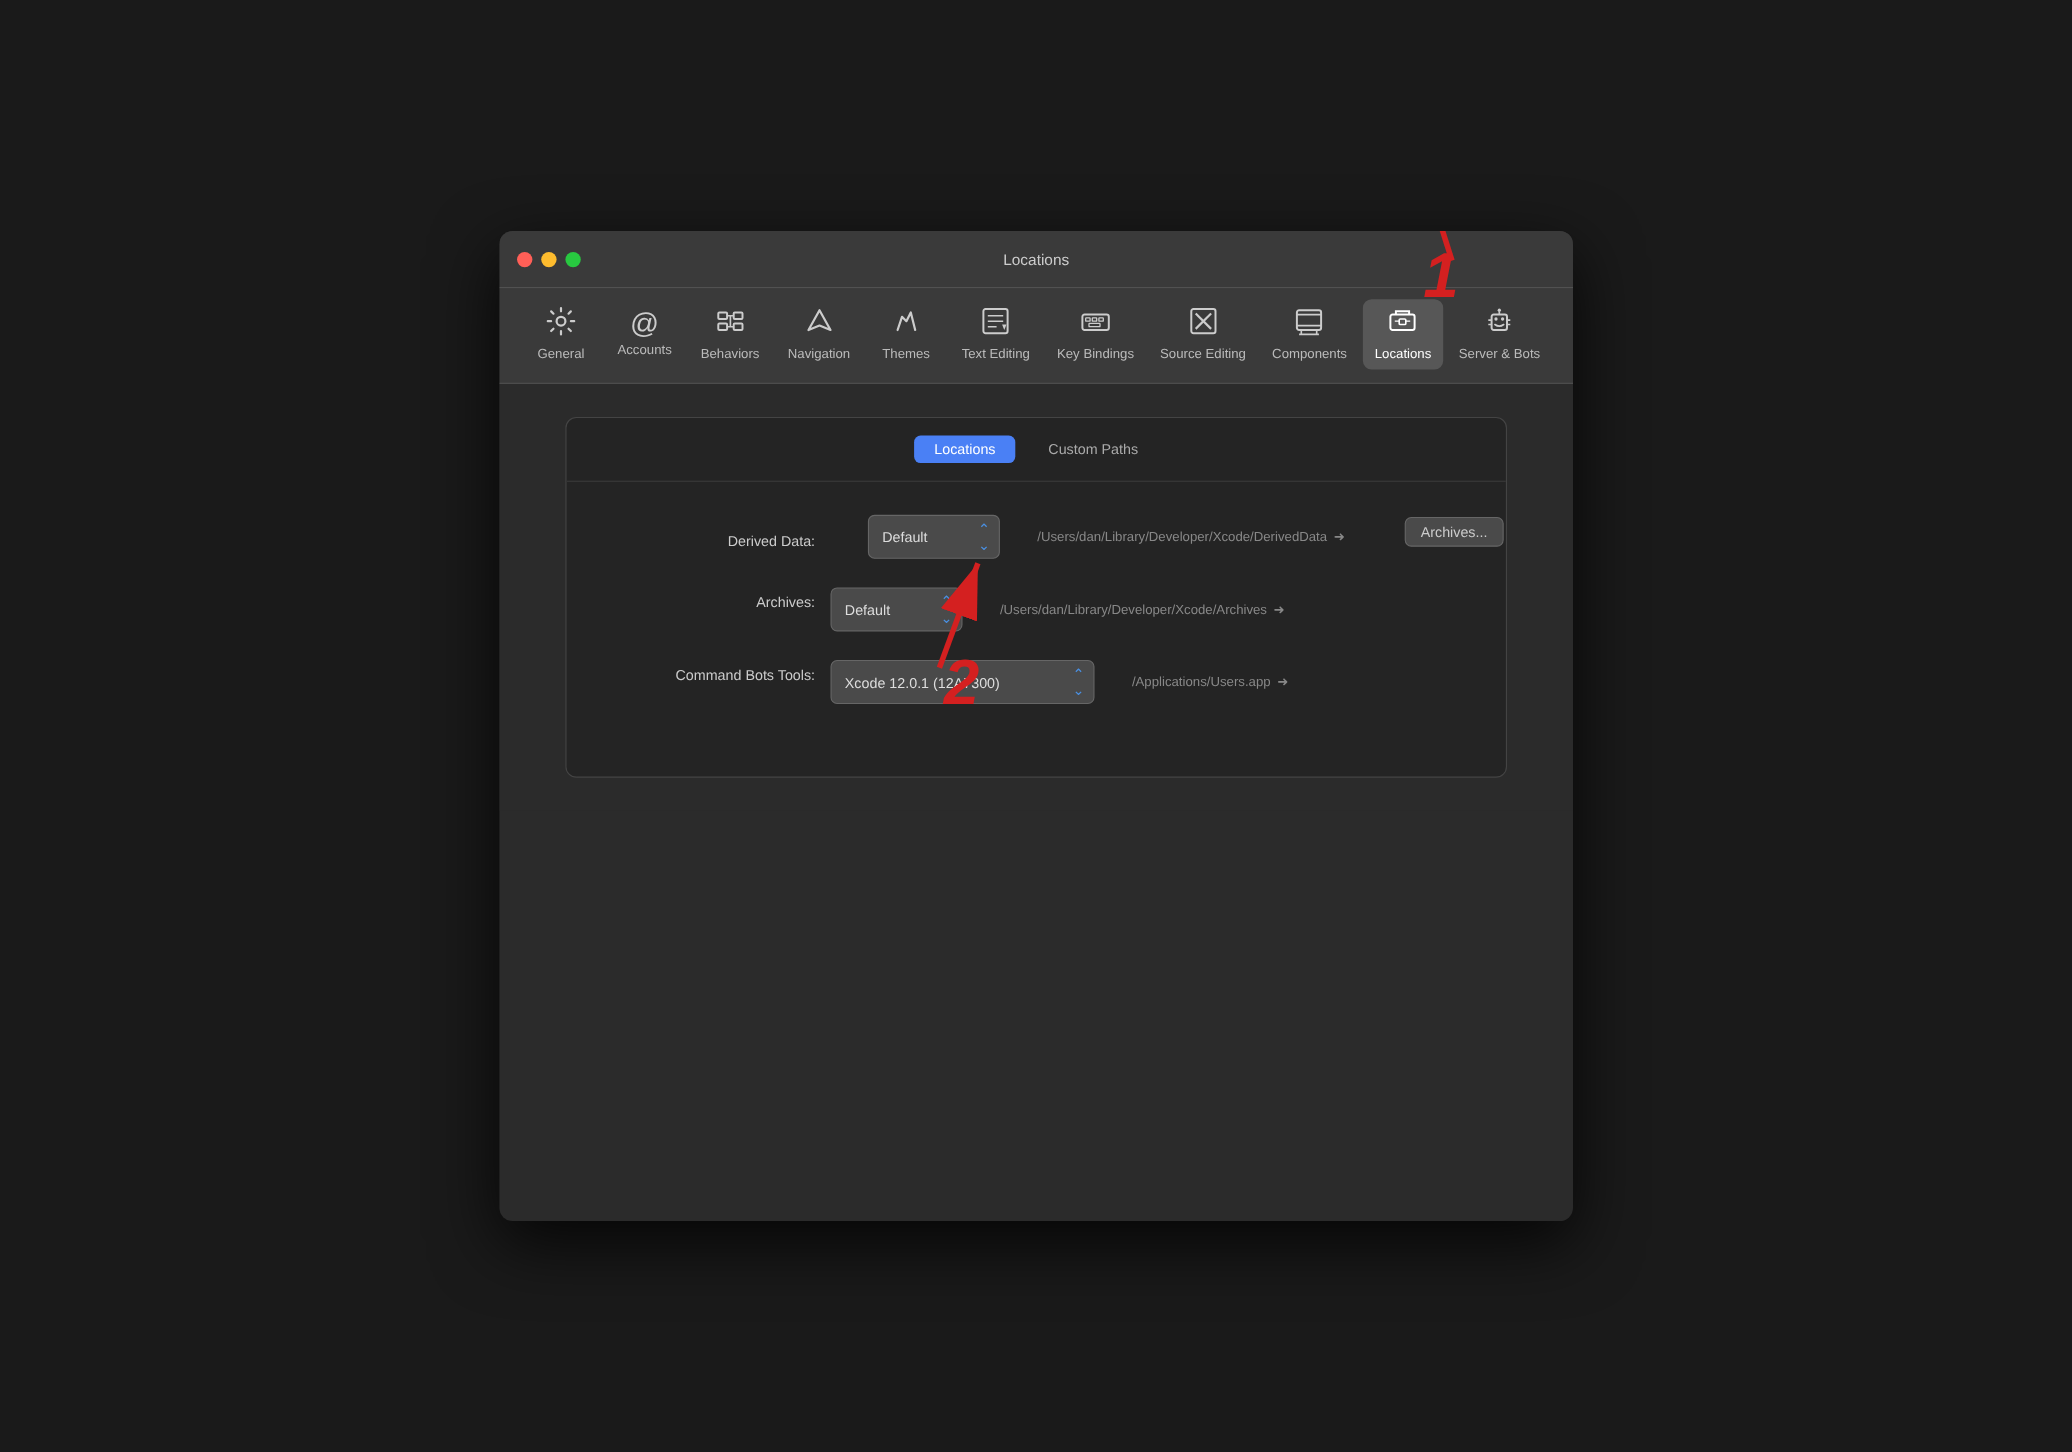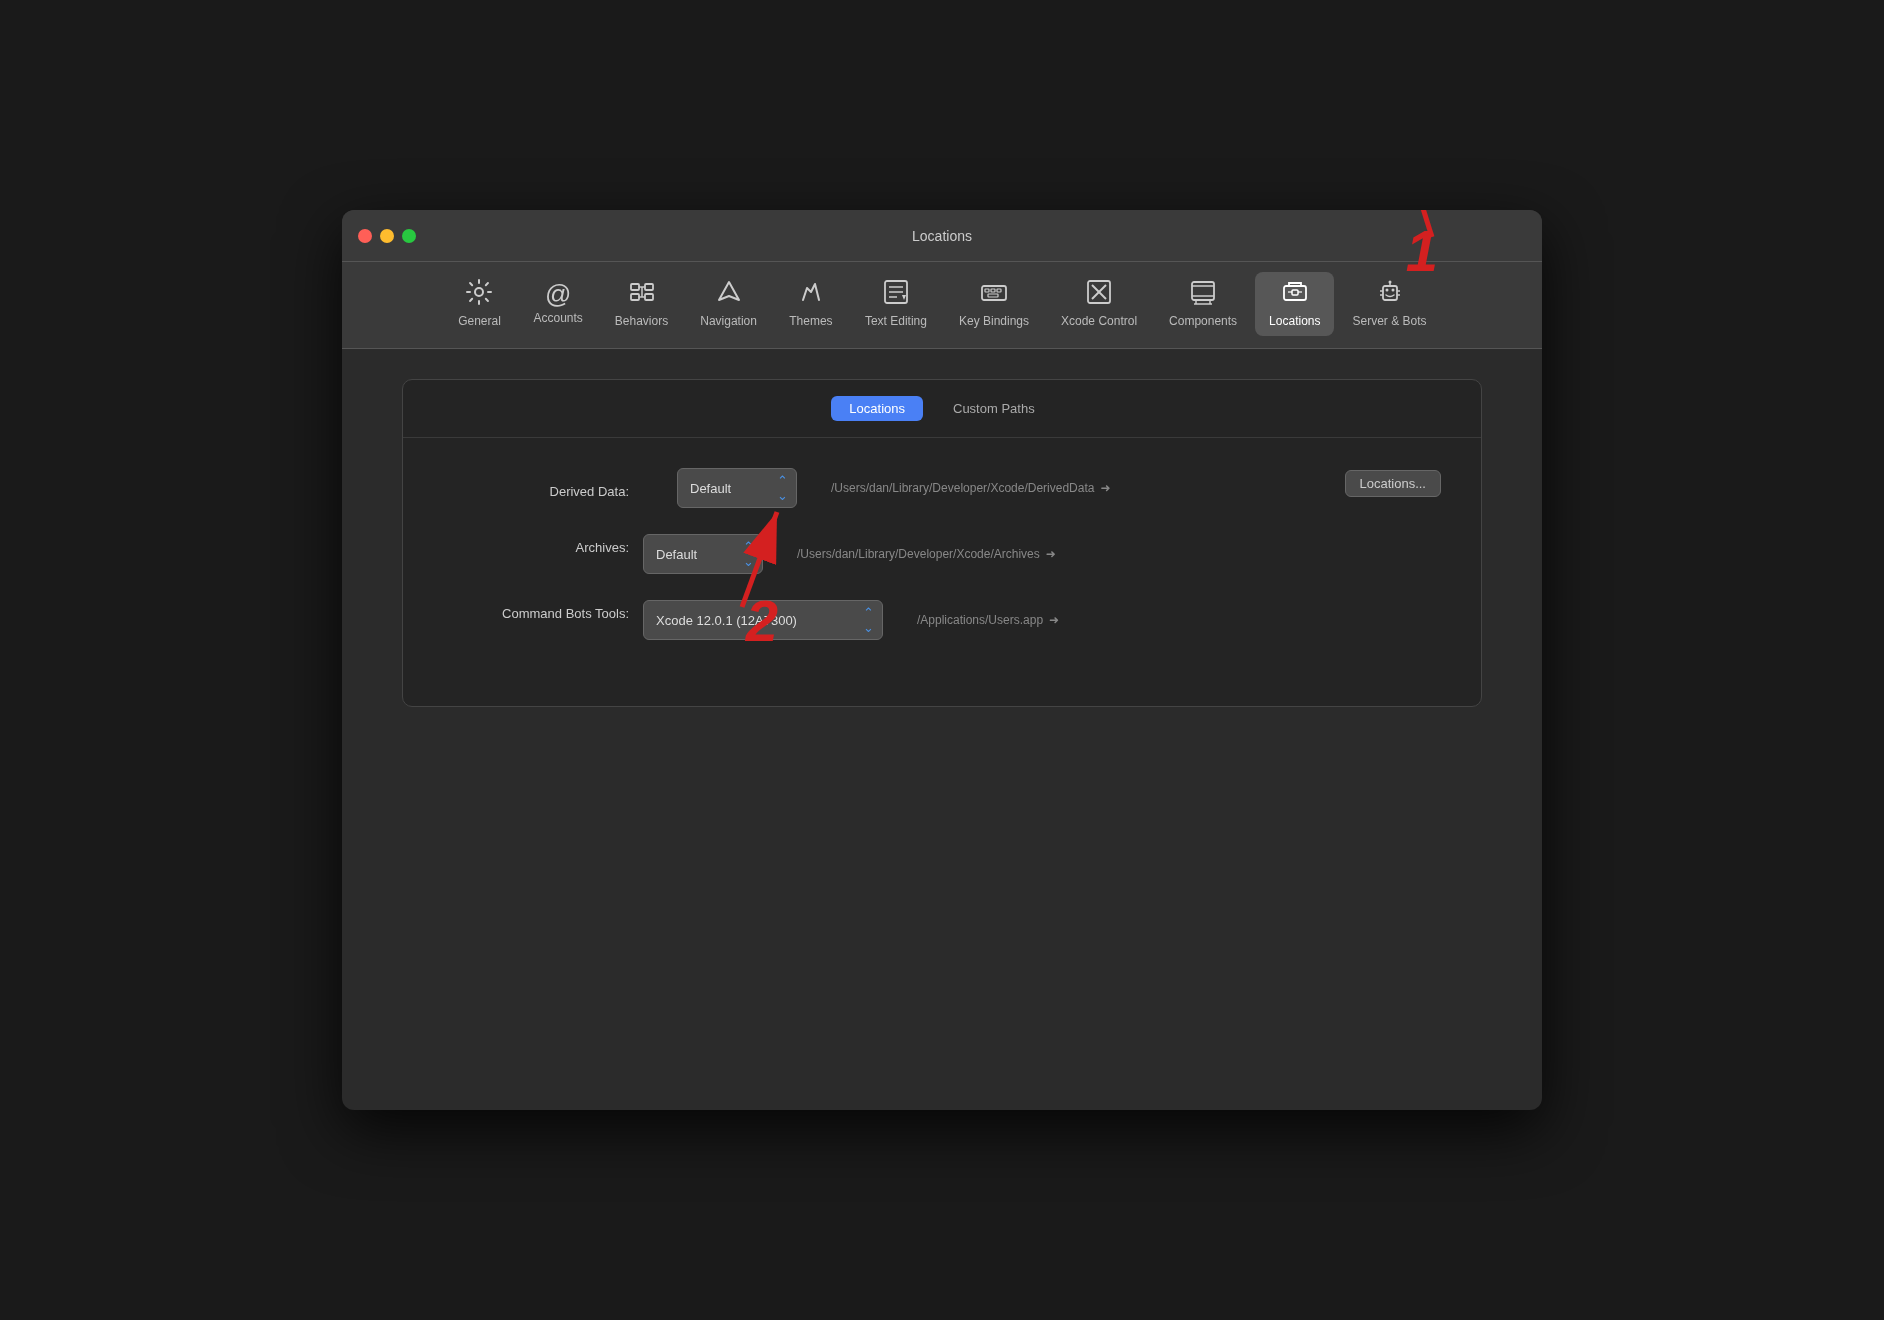--- a/index.html
+++ b/index.html
@@ -7,21 +7,21 @@
     body {
       background: #1a1a1a;
       display: flex;
       justify-content: center;
       align-items: center;
       min-height: 100vh;
       font-family: -apple-system, BlinkMacSystemFont, 'Helvetica Neue', sans-serif;
     }
 
     .window {
-      width: 1200px;
+      width: 976px;
       min-height: 900px;
       background: #2b2b2b;
       border-radius: 12px;
       box-shadow: 0 20px 60px rgba(0,0,0,0.8);
       overflow: hidden;
       position: relative;
     }
 
     .titlebar {
       background: #3a3a3a;
@@ -323,21 +323,21 @@
       </div>
 
       <div class="toolbar-item">
         <span class="toolbar-icon">
           <svg width="28" height="28" viewBox="0 0 28 28" fill="none">
             <rect x="3" y="3" width="22" height="22" rx="2" stroke="#ccc" stroke-width="1.8"></rect>
             <line x1="7" y1="7" x2="21" y2="21" stroke="#ccc" stroke-width="2"></line>
             <line x1="21" y1="7" x2="7" y2="21" stroke="#ccc" stroke-width="2"></line>
           </svg>
         </span>
-        <span class="toolbar-label">Xcode Control</span>
+        <span class="toolbar-label">Source Editing</span>
       </div>
 
       <div class="toolbar-item">
         <span class="toolbar-icon">
           <svg width="28" height="28" viewBox="0 0 28 28" fill="none">
             <rect x="3" y="4" width="22" height="18" rx="2" stroke="#ccc" stroke-width="1.8"></rect>
             <line x1="3" y1="8" x2="25" y2="8" stroke="#ccc" stroke-width="1.5"></line>
             <line x1="3" y1="18" x2="25" y2="18" stroke="#ccc" stroke-width="1.5"></line>
             <line x1="7" y1="22" x2="7" y2="26" stroke="#ccc" stroke-width="1.5"></line>
             <line x1="21" y1="22" x2="21" y2="26" stroke="#ccc" stroke-width="1.5"></line>
@@ -395,21 +395,21 @@
             <div class="settings-control">
               <div class="select-wrapper">
                 <span class="select-text">Default</span>
                 <span class="select-arrows">⌃<br style="line-height:0.5">⌄</span>
               </div>
               <div class="path-text">
                 <span>/Users/dan/Library/Developer/Xcode/DerivedData</span>
                 <span class="path-arrow">➜</span>
               </div>
             </div>
-            <button class="advanced-btn" style="margin-left: 20px; margin-top: 2px;">Locations...</button>
+            <button class="advanced-btn" style="margin-left: 20px; margin-top: 2px;">Archives...</button>
           </div>
 
           <div class="settings-row">
             <span class="settings-label">Archives:</span>
             <div class="settings-control">
               <div class="select-wrapper">
                 <span class="select-text">Default</span>
                 <span class="select-arrows">⌃<br style="line-height:0.5">⌄</span>
               </div>
               <div class="path-text">

